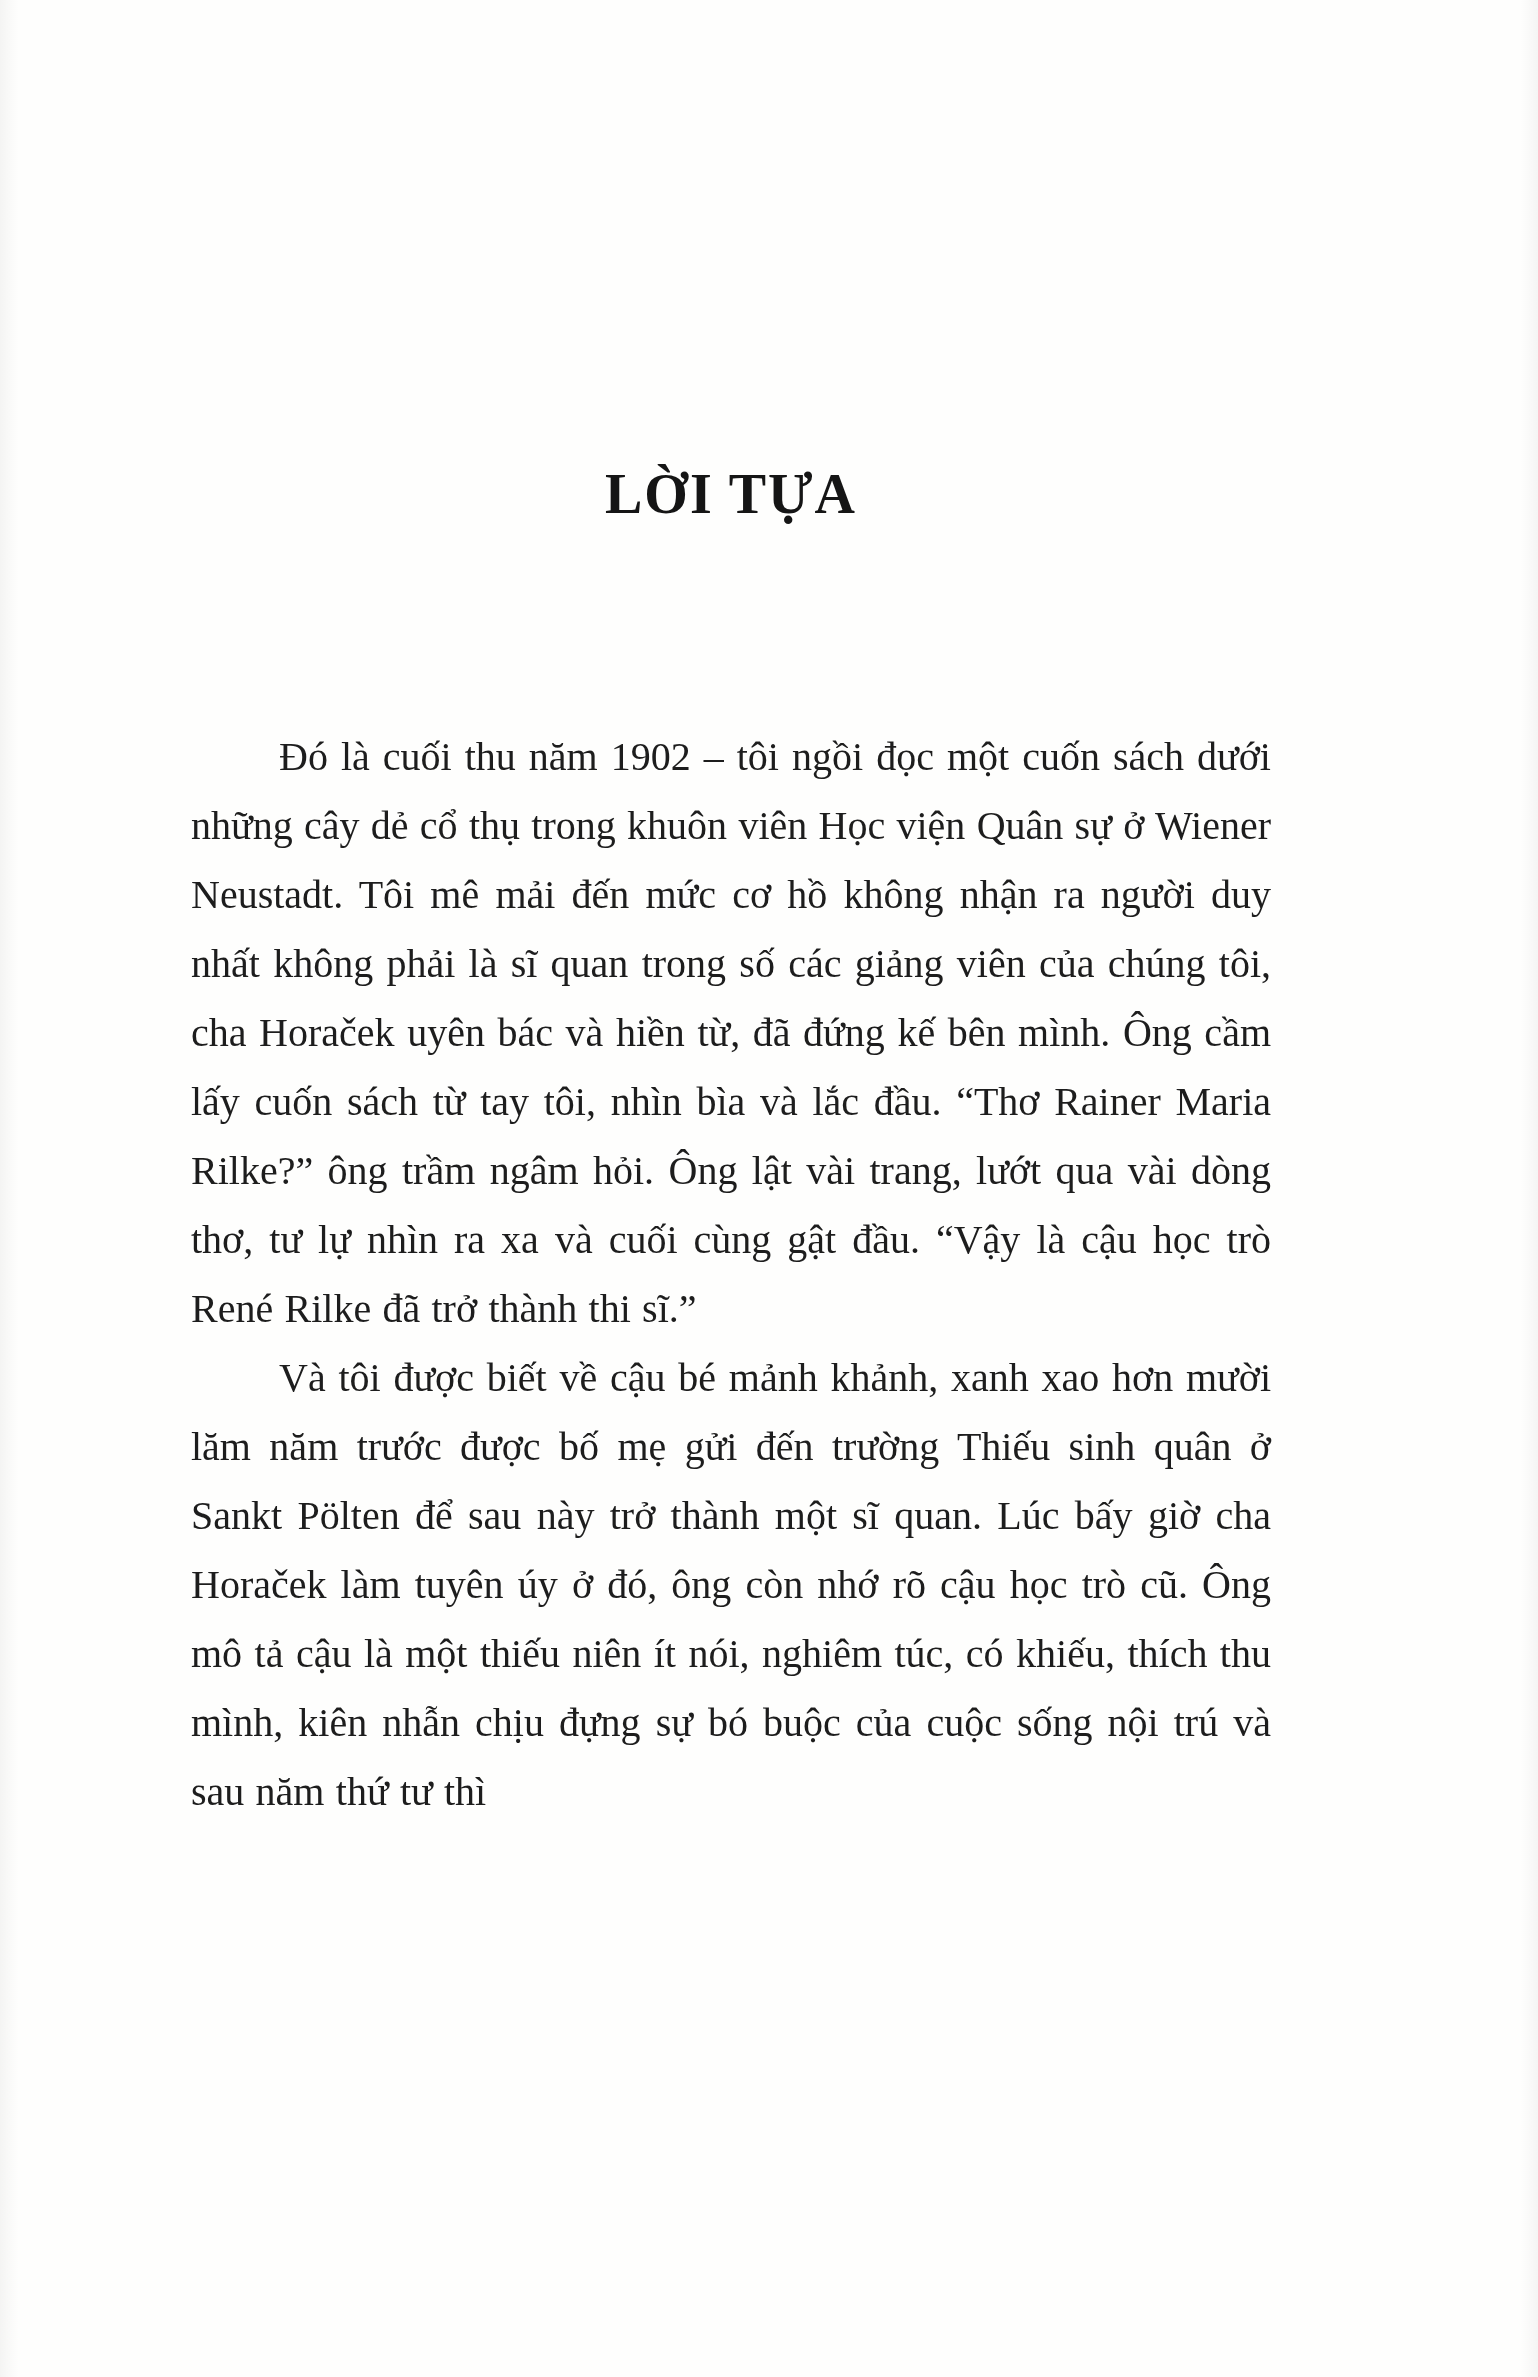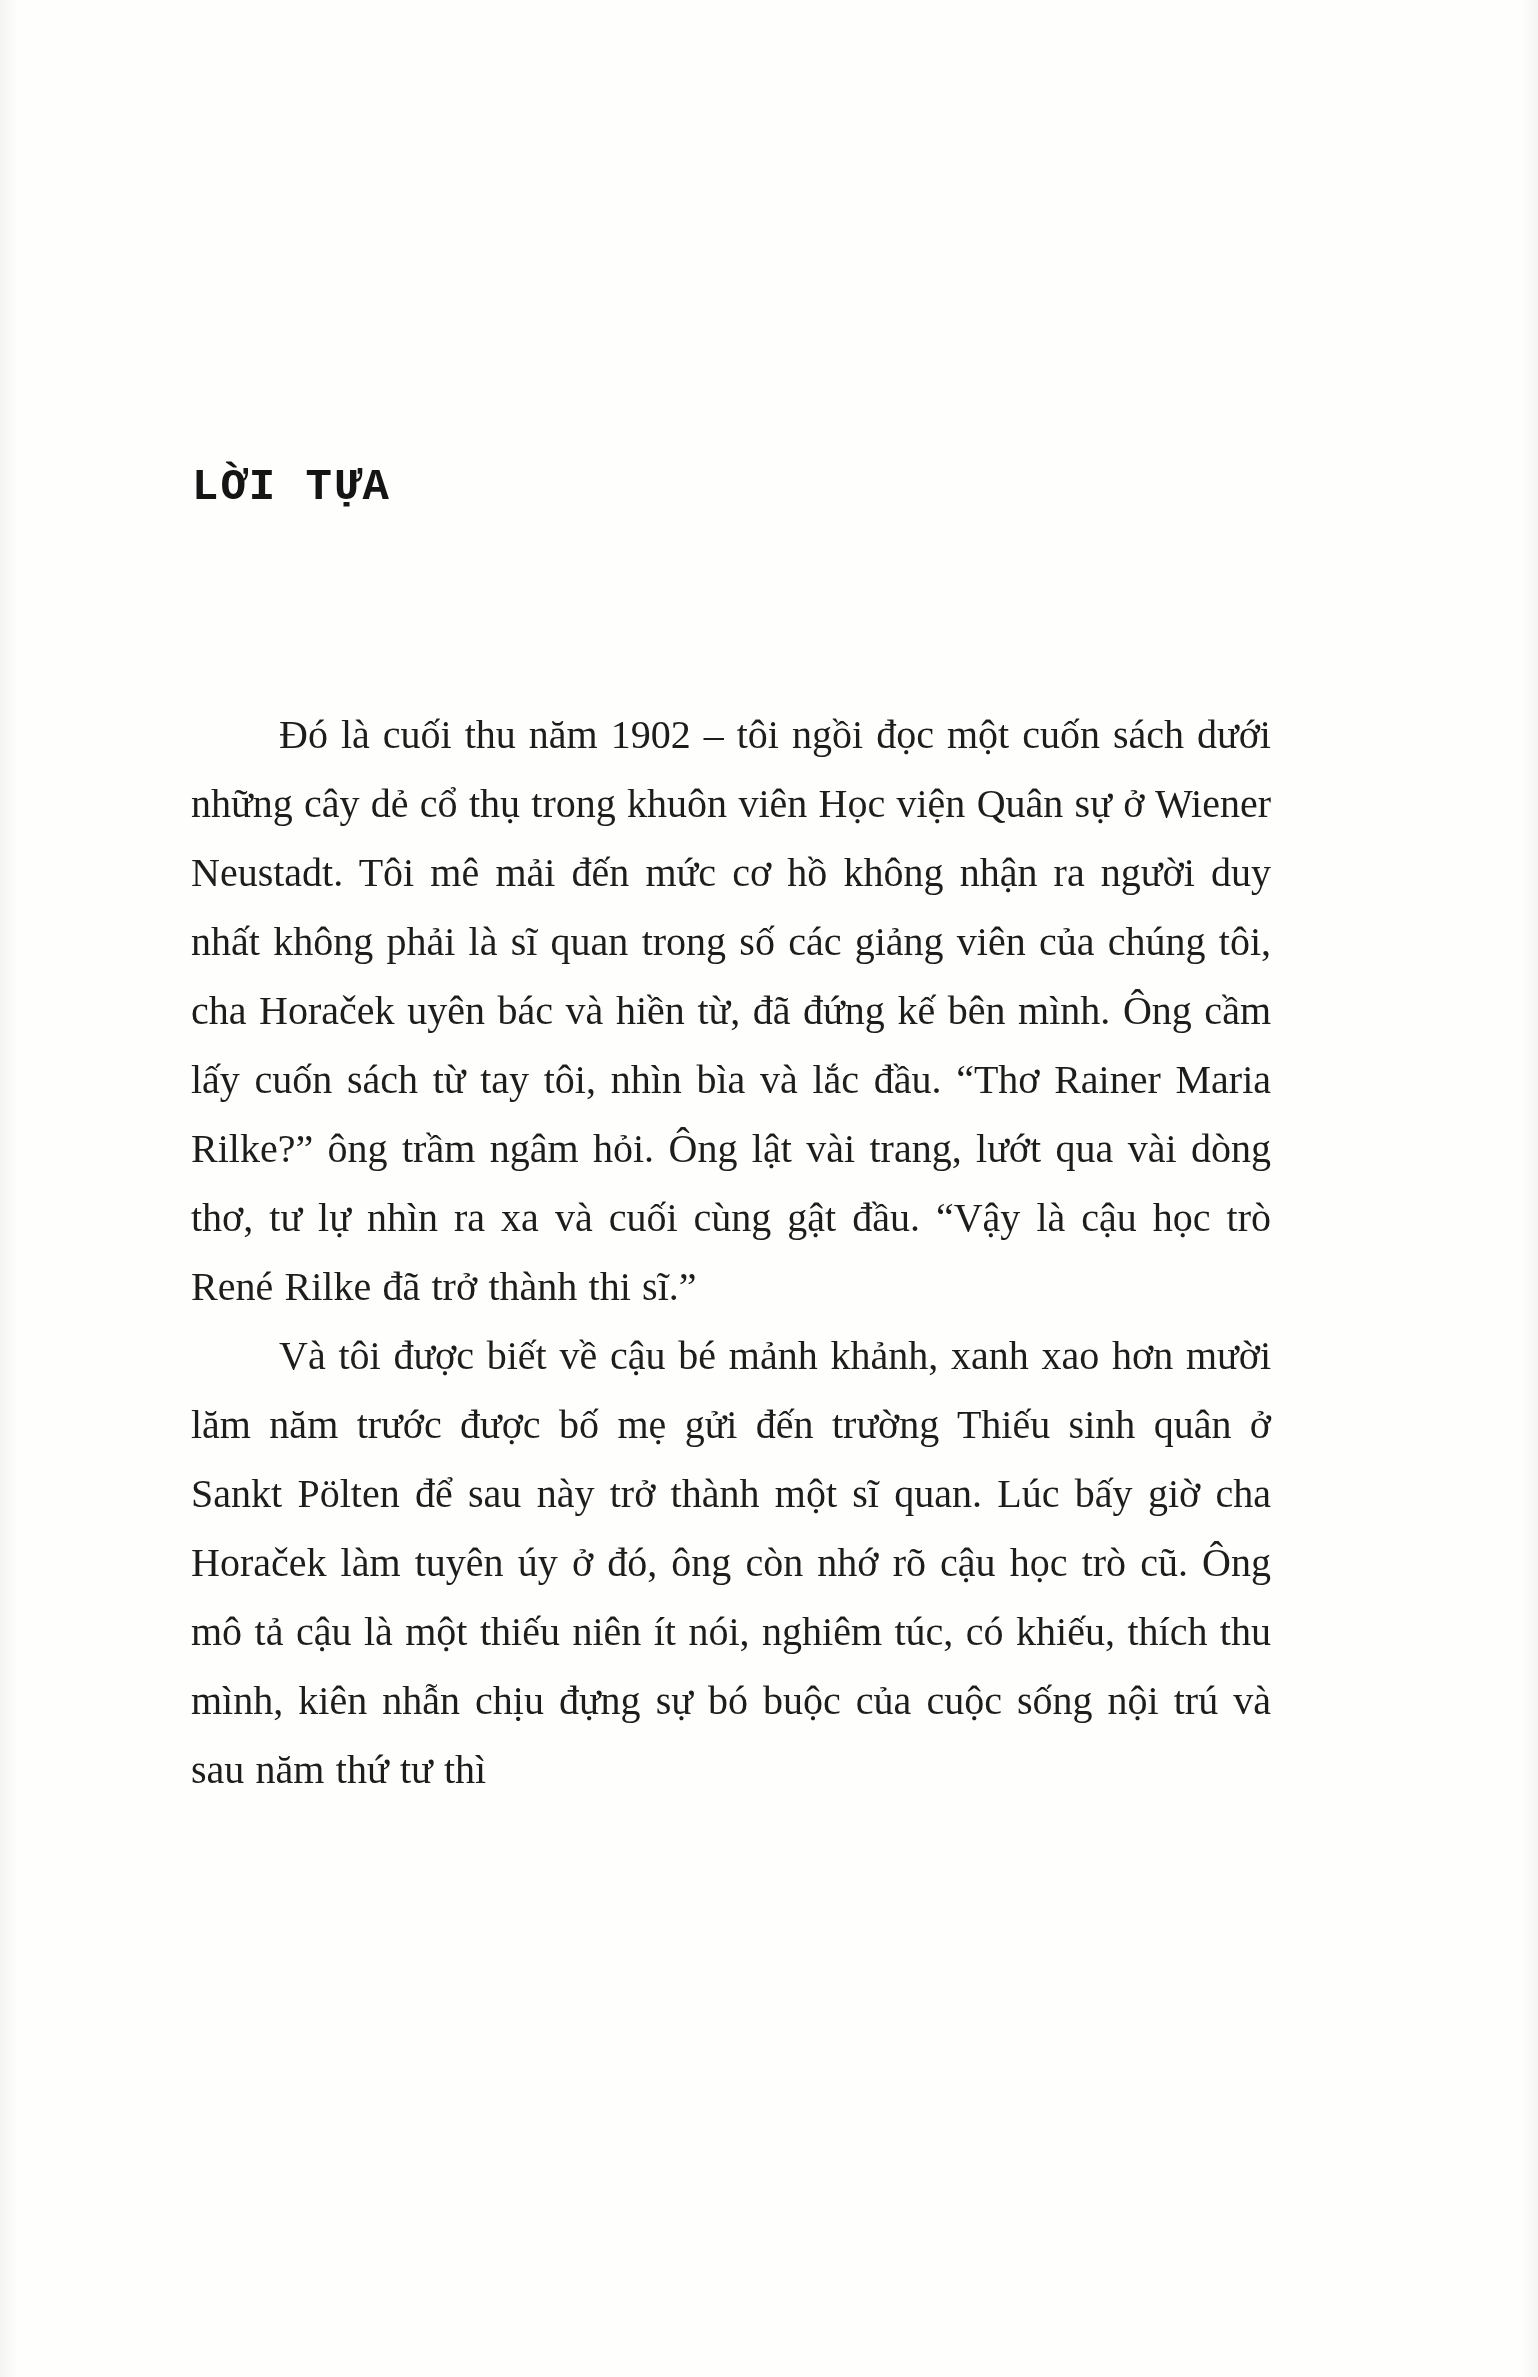--- a/index.html
+++ b/index.html
@@ -18,30 +18,29 @@
       #fefefd;
     overflow: hidden;
     font-family: "Liberation Serif", "DejaVu Serif", serif;
     color: #1b1b1b;
   }
   .chapter-title {
     position: absolute;
     top: 462px;
     left: 192px;
     width: 1078px;
-    text-align: left;
-    font-size: 44px;
+    text-align: center;
+    font-size: 56px;
     font-weight: bold;
     letter-spacing: 2px;
     color: #151515;
-    font-family: Liberation Mono, monospace;
   }
   .body-block {
     position: absolute;
-    top: 700px;
+    top: 722px;
     left: 191px;
     width: 1080px;
     font-size: 40px;
     line-height: 69px;
     text-align: justify;
     color: #1d1d1d;
   }
   .body-block p {
     margin: 0;
     padding: 0;

